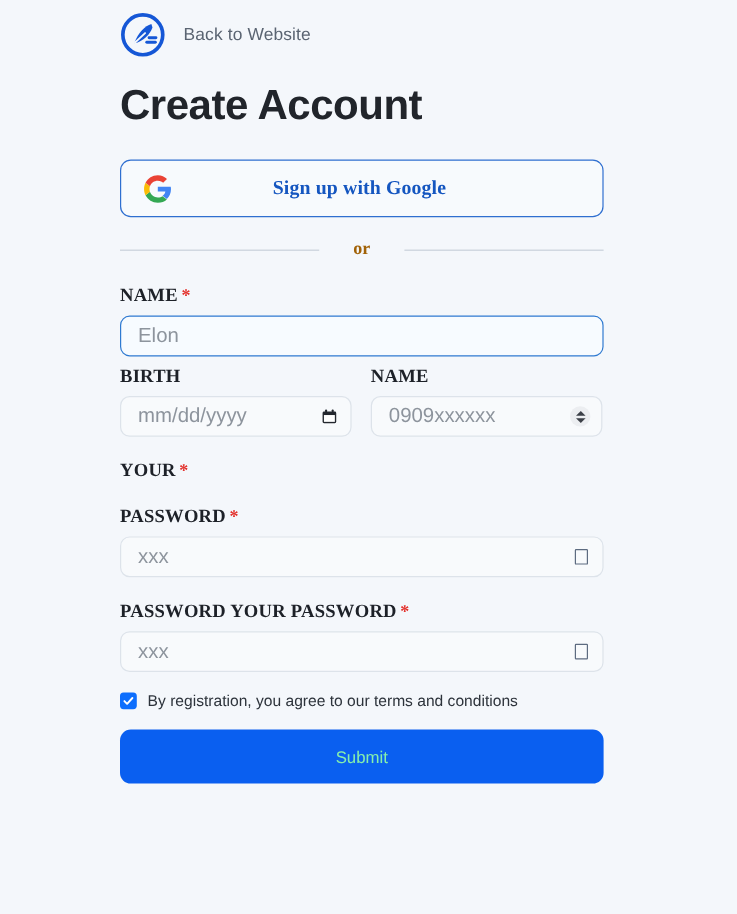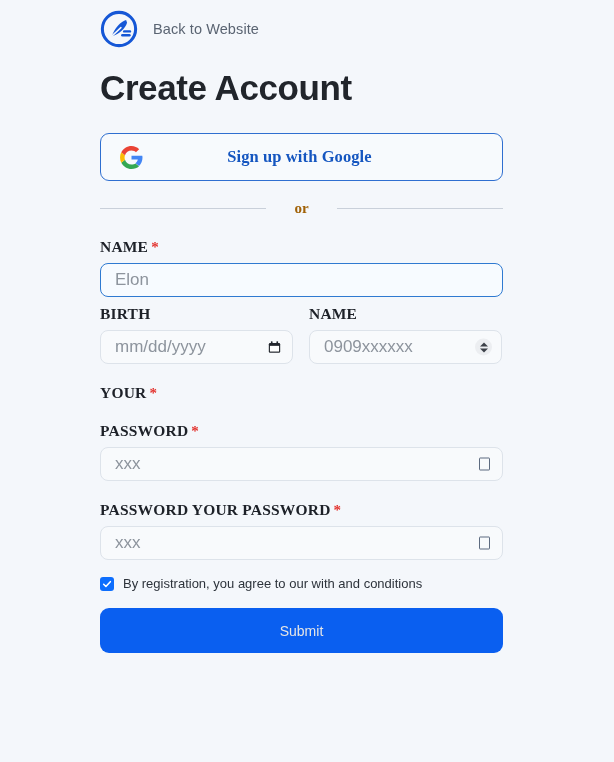--- a/index.html
+++ b/index.html
@@ -244,21 +244,21 @@
   }
 
   
   .submit-btn {
     margin-top: 17px;
     width: 403px;
     height: 45px;
     border: none;
     border-radius: 9px;
     background: #0a5ff0;
-    color: #e5e5e5;
+    color: #86efac;
     font-family: "Liberation Sans", sans-serif;
     font-size: 14px;
     cursor: pointer;
     display: block;
   }
 </style>
 </head>
 <body>
 
 <div class="page">
@@ -342,19 +342,19 @@
       <input class="txt" type="text" placeholder="xxx" style="">
       <span class="tofu"></span>
     </div>
 
     <div class="terms-row">
       <span class="checkbox">
         <svg width="10" height="10" viewBox="0 0 12 12">
           <path d="M2 6.3 L4.7 9 L10 3.2" fill="none" stroke="#ffffff" stroke-width="1.9" stroke-linecap="round" stroke-linejoin="round"></path>
         </svg>
       </span>
-      <span class="terms-text">By registration, you agree to our with and conditions</span>
+      <span class="terms-text">By registration, you agree to our terms and conditions</span>
     </div>
 
     <button class="submit-btn">Submit</button>
 
   </div>
 </div>
 
 </body></html>

